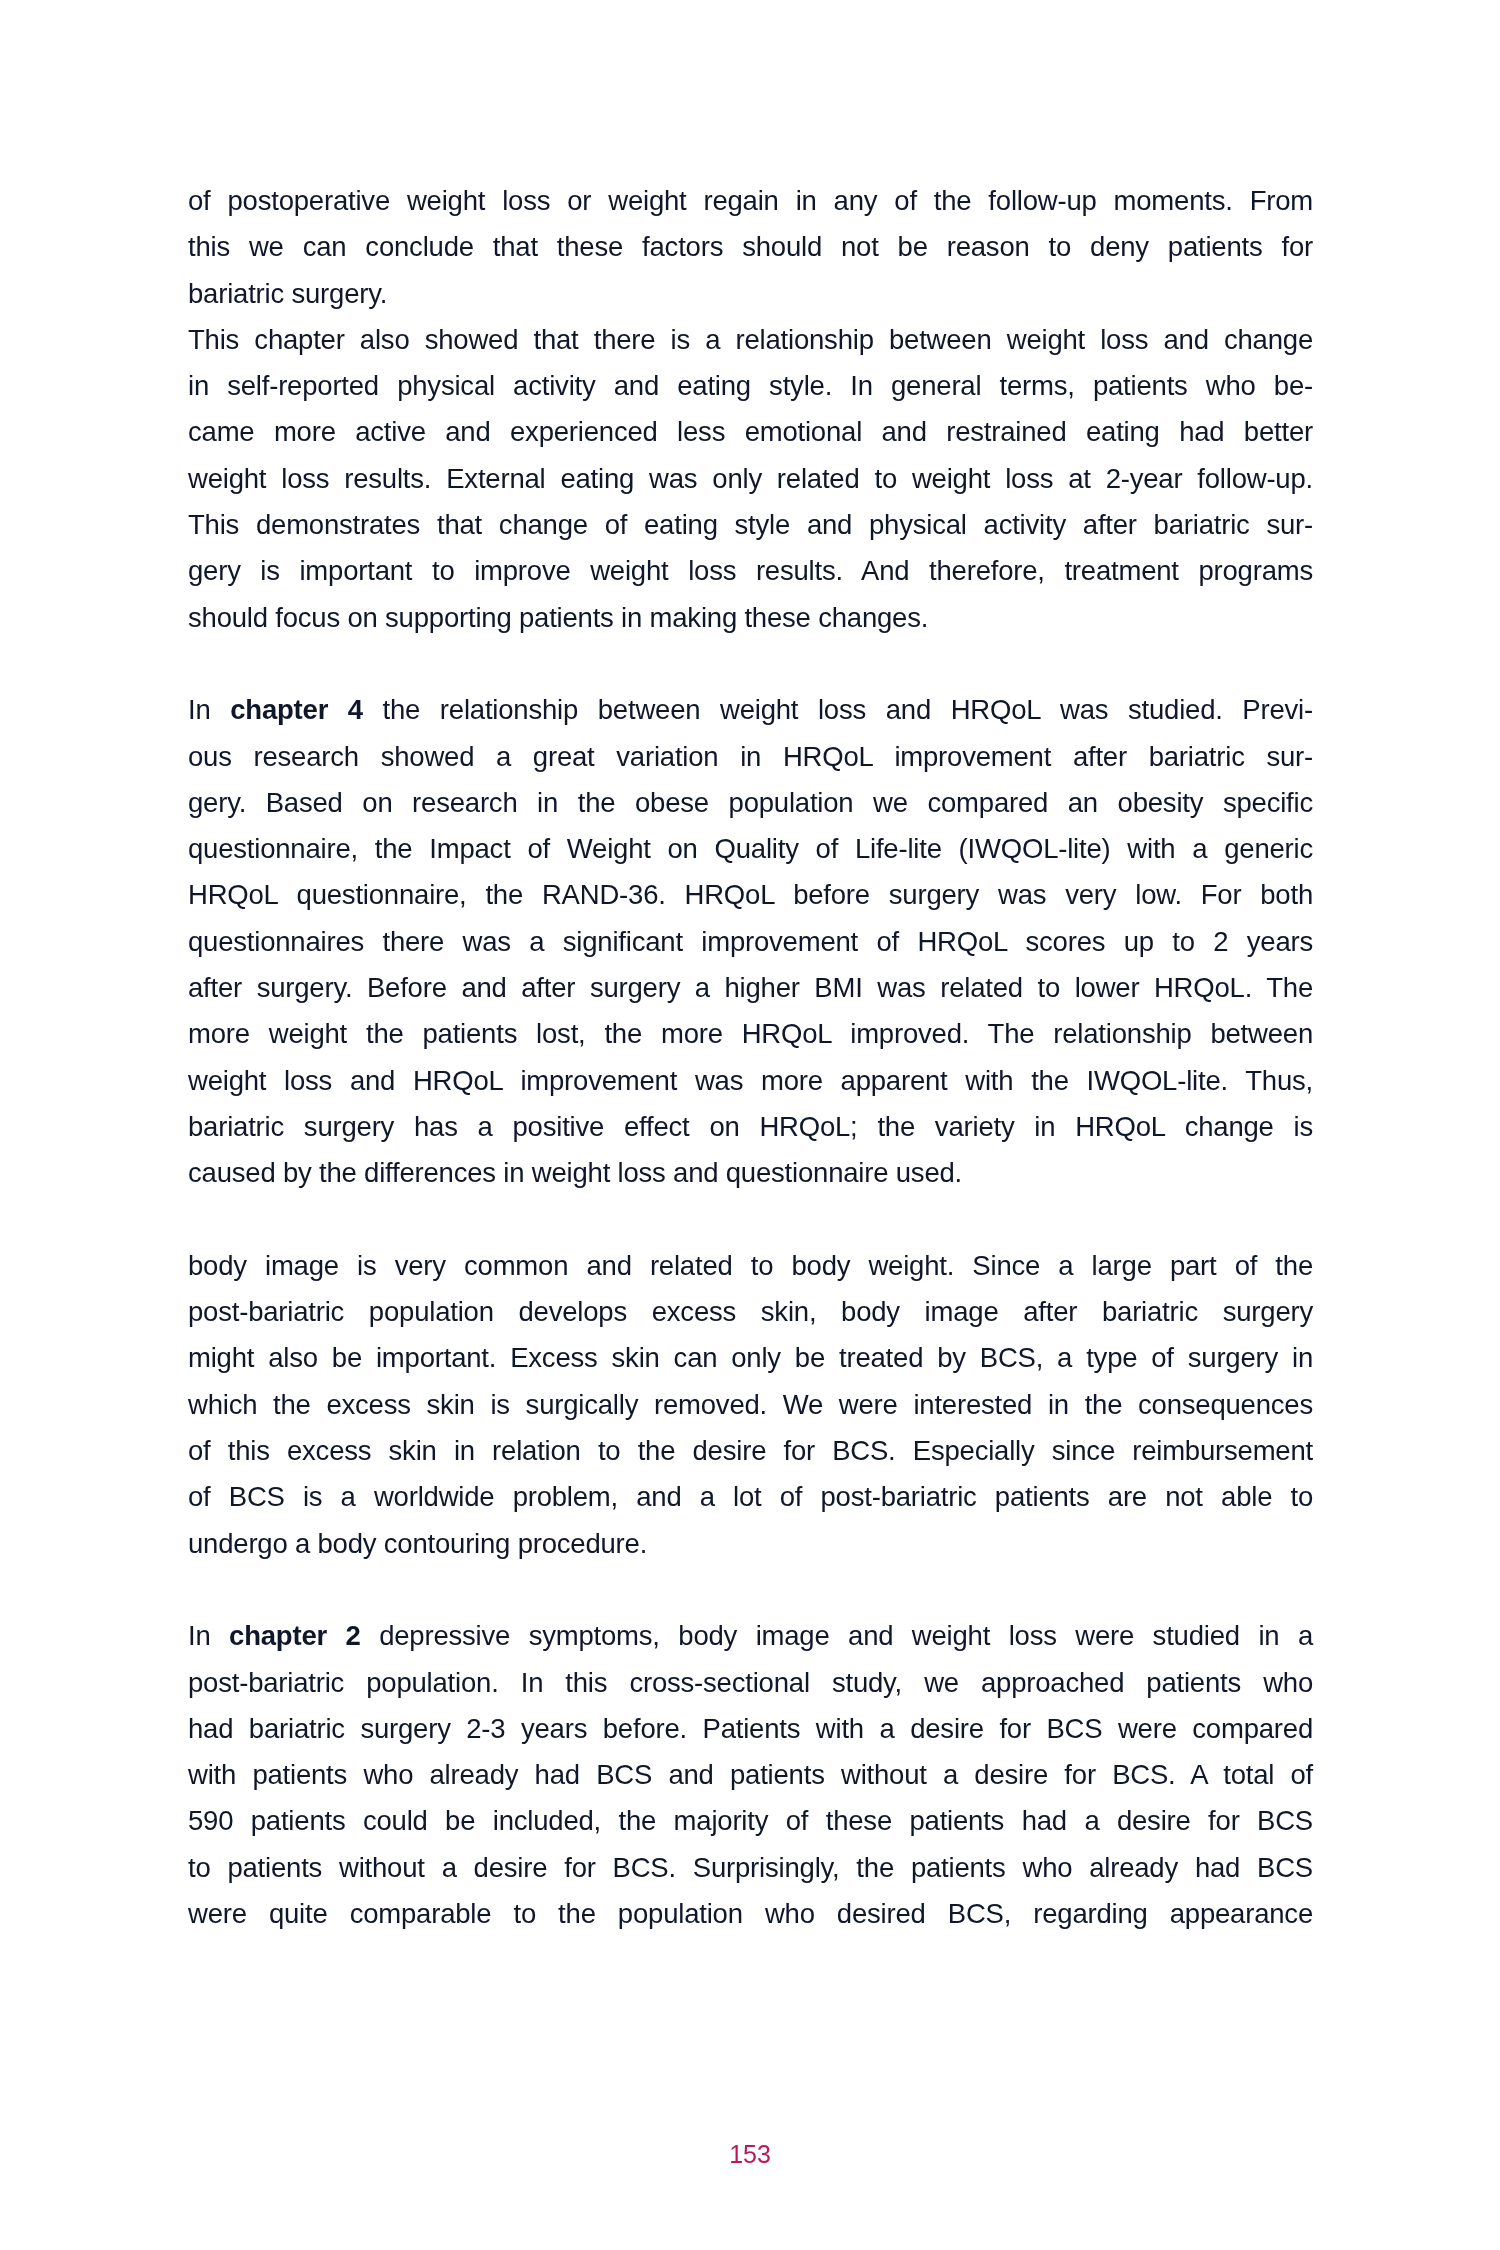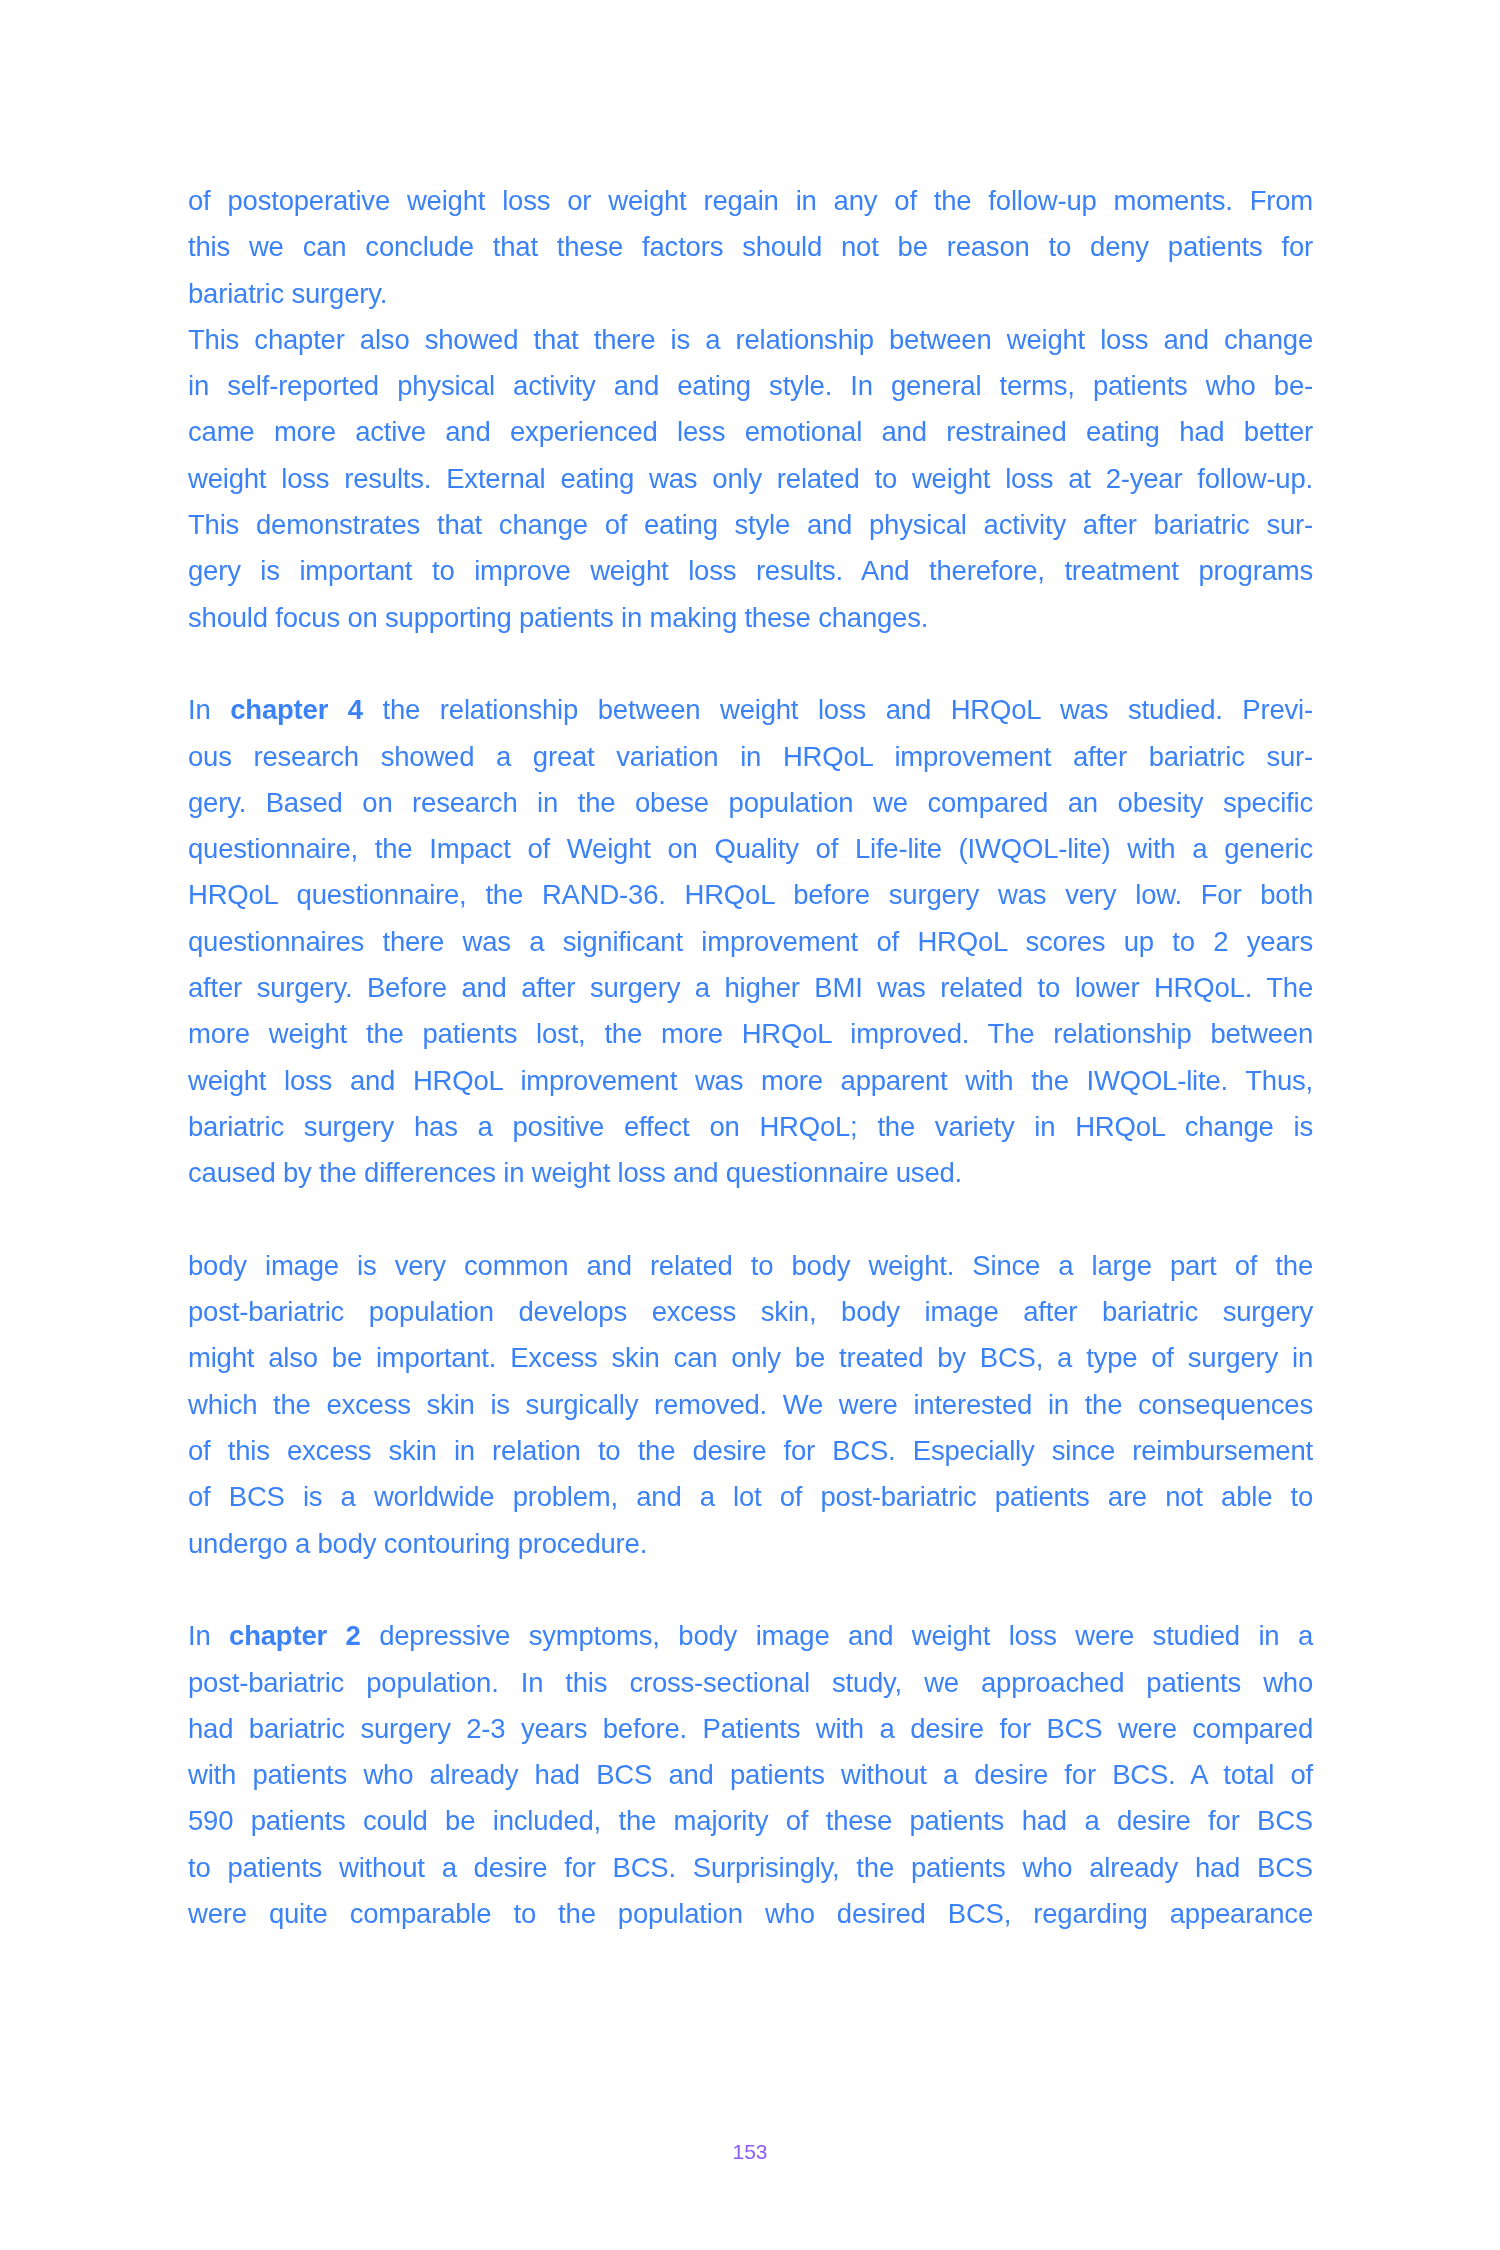--- a/index.html
+++ b/index.html
@@ -1,32 +1,32 @@
 <!DOCTYPE html>
 <html><head>
 <meta charset="utf-8">
 <style>
   html, body { margin: 0; padding: 0; background: #ffffff; }
   body { width: 1500px; height: 2250px; position: relative; overflow: hidden; }
   .page { position: absolute; left: 0; top: 0; width: 1500px; height: 2250px; background: #ffffff; }
   .text-block {
     position: absolute; left: 188px; top: 178px; width: 1125px;
     font-family: "Liberation Sans", "DejaVu Sans", sans-serif;
-    font-size: 27.5px; color: #3b82f6; letter-spacing: -0.2px;
+    font-size: 27.5px; color: #0f172a; letter-spacing: -0.2px;
   }
   .line {
     display: block; height: 46.3px; line-height: 46.3px;
     white-space: nowrap; text-align: justify; text-align-last: justify;
   }
   .line.last { text-align: right; text-align-last: left; }
   .blank { display: block; height: 46.3px; }
   .bold { font-weight: bold; margin-top: 44px; }
   .page-number {
     position: absolute; left: 0; width: 1500px; top: 2140px; text-align: center;
-    font-family: "Liberation Sans", "DejaVu Sans", sans-serif; font-size: 21px; color: #8b5cf6;
+    font-family: "Liberation Sans", "DejaVu Sans", sans-serif; font-size: 25px; color: #be185d;
   }
 </style>
 </head>
 <body>
 
 <div class="page">
   <div class="text-block">
 
     <div>
       <span class="line">of postoperative weight loss or weight regain in any of the follow-up moments. From</span>

